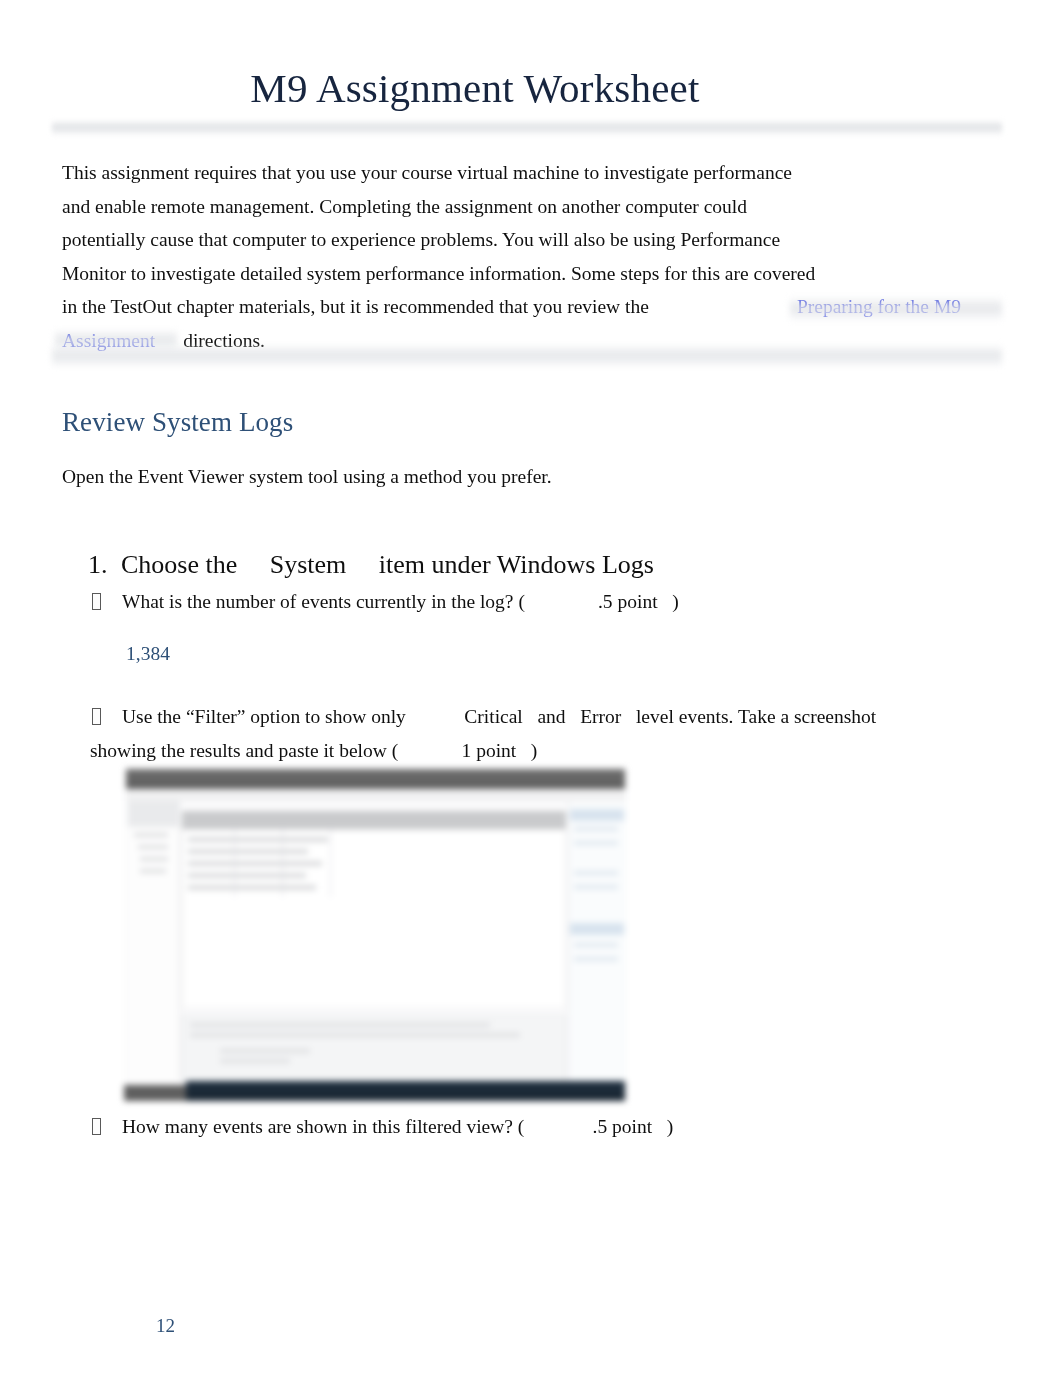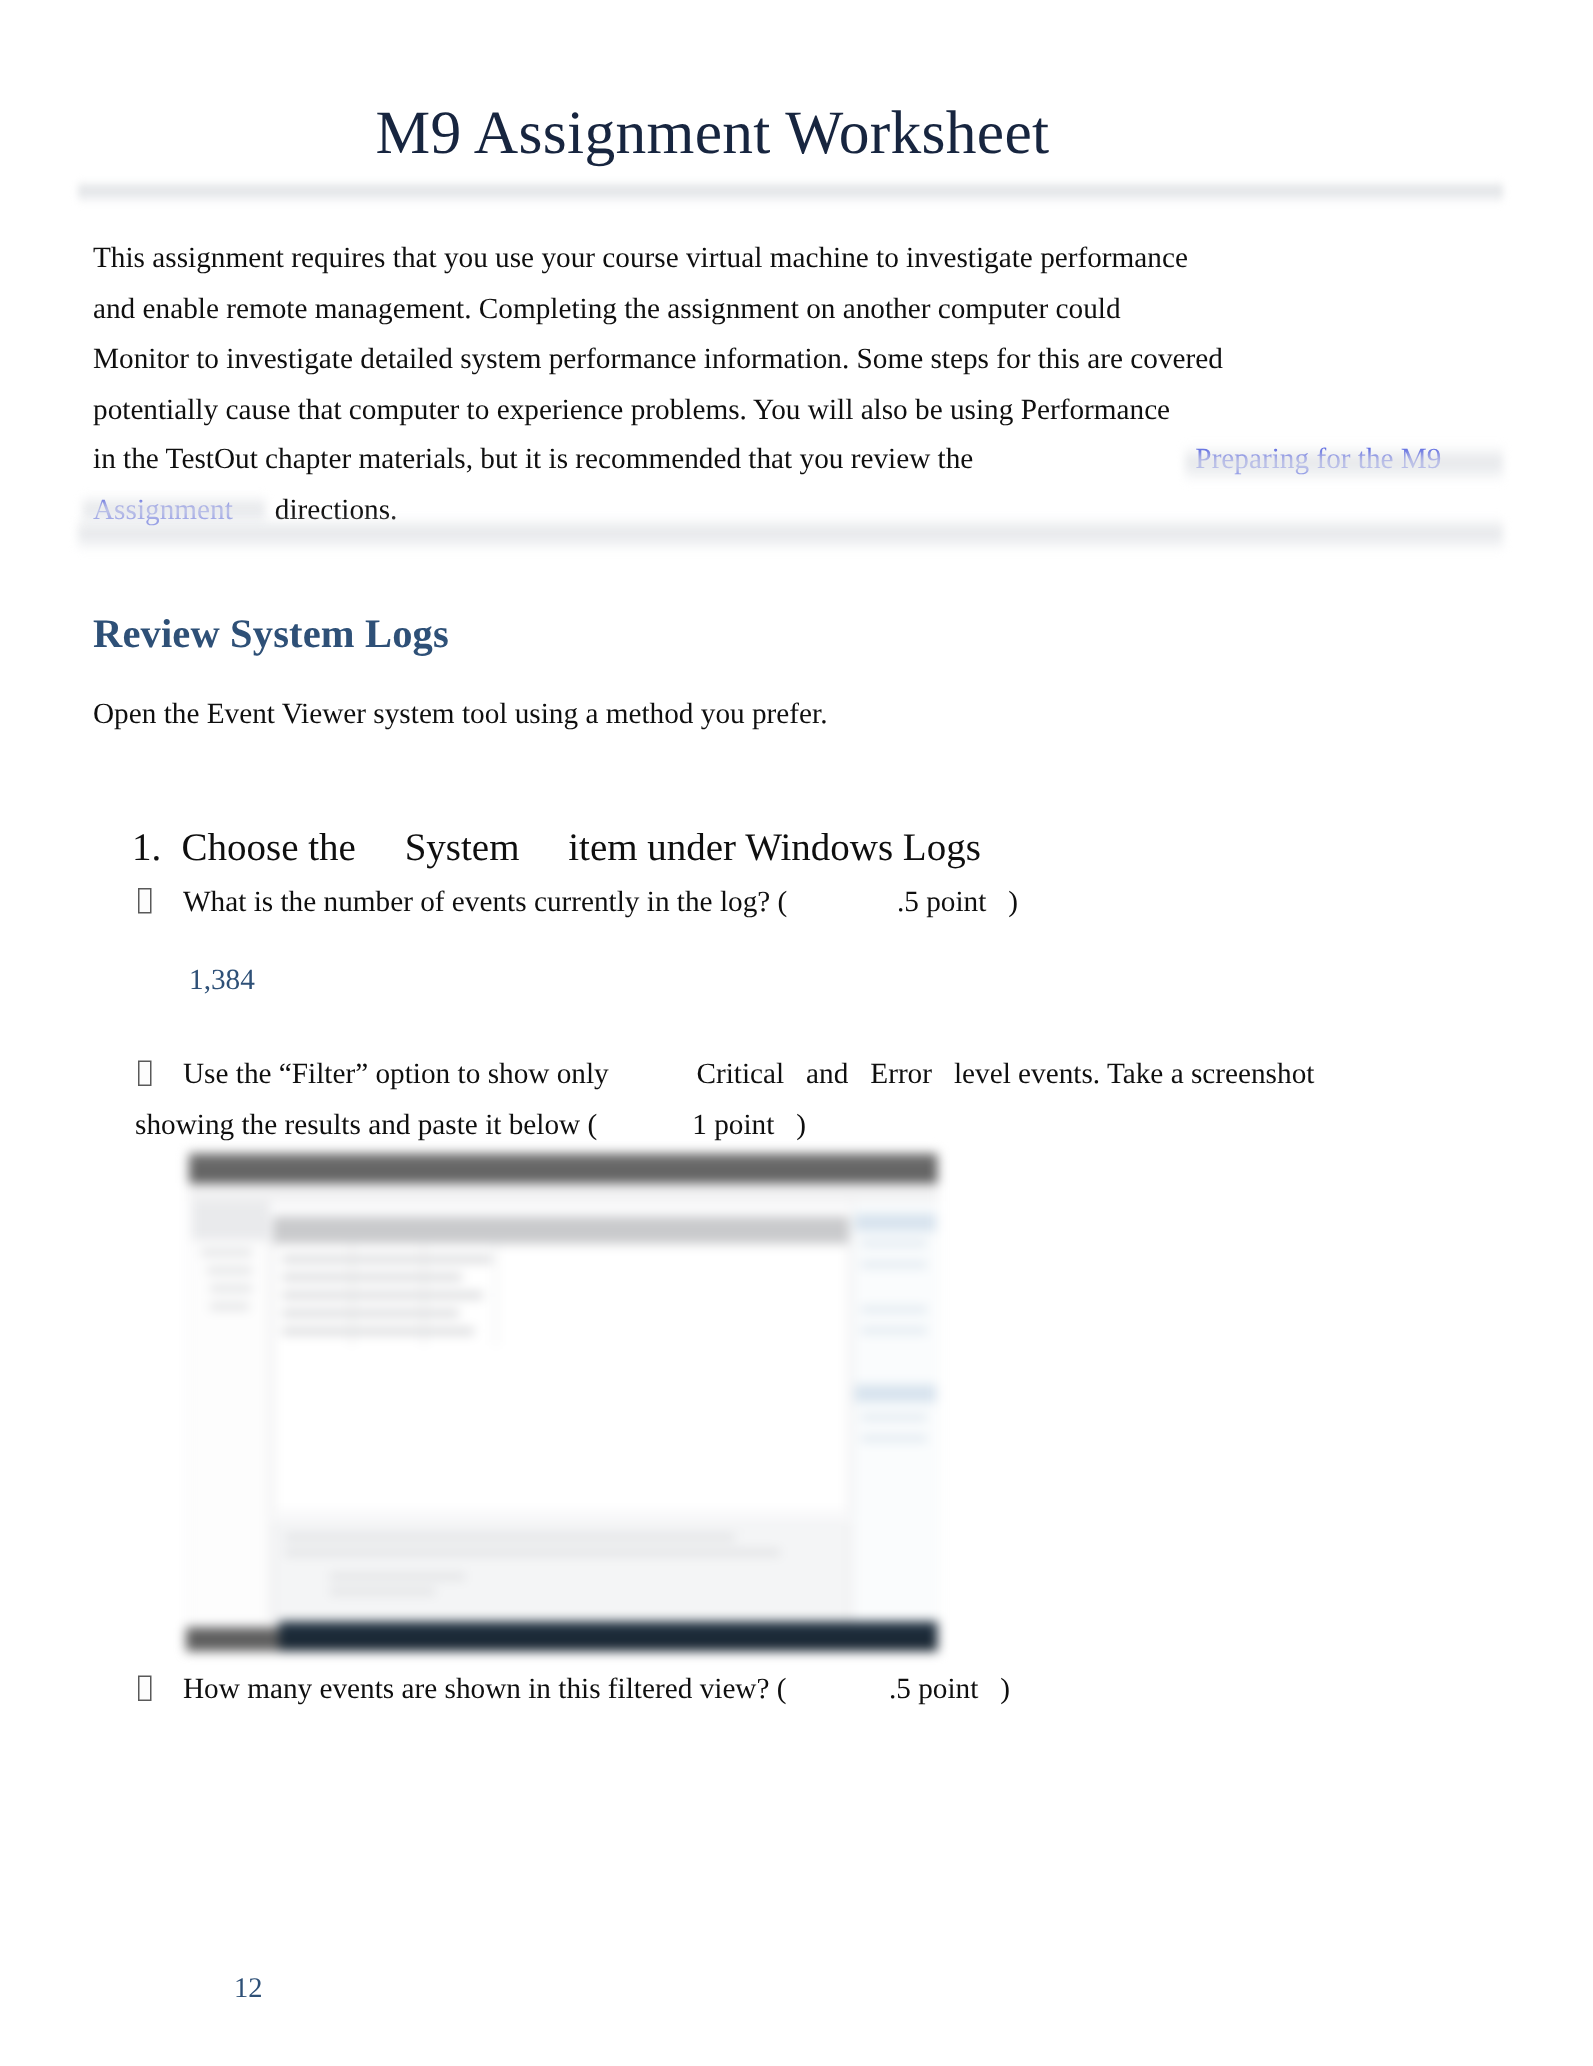--- a/index.html
+++ b/index.html
@@ -80,21 +80,21 @@
   .smudge-a { left: 790px; top: 296px; width: 212px; height: 26px; }
   .smudge-b { left: 52px;  top: 344px; width: 950px; height: 24px; }
   .smudge-c { left: 55px;  top: 329px; width: 122px; height: 22px; }
 
   
   .section-head {
     position: absolute;
     left: 62px; top: 407px;
     font-size: 27px;
     color: #2e5077;
-    font-weight: 700;
+    font-weight: 400;
     letter-spacing: 0.1px;
   }
 
   .open-line {
     position: absolute;
     left: 62px; top: 462px;
     font-size: 19.5px;
     line-height: 30px;
     color: #0f0f0f;
   }
@@ -247,22 +247,22 @@
 <body>
 
 <div class="page">
 
   <div class="doc-title">M9 Assignment Worksheet</div>
   <div class="title-rule"></div>
 
   <div class="intro">
     <span class="ln">This assignment requires that you use your course virtual machine to investigate performance</span>
     <span class="ln">and enable remote management. Completing the assignment on another computer could</span>
+    <span class="ln">potentially cause that computer to experience problems. You will also be using Performance</span>
     <span class="ln">Monitor to investigate detailed system performance information. Some steps for this are covered</span>
-    <span class="ln">potentially cause that computer to experience problems. You will also be using Performance</span>
     <span class="ln"><span>in the TestOut chapter materials, but it is recommended that you review the</span><span style="display:inline-block;width:148px"></span><a class="link nav" href="#">Preparing for the M9</a></span>
     <span class="ln"><a class="link nav" href="#">Assignment</a><span style="display:inline-block;width:28px"></span><span>directions.</span></span>
   </div>
 
   <div class="smudge smudge-a"></div>
   <div class="smudge smudge-c"></div>
   <div class="smudge smudge-b"></div>
 
   <div class="section-head">Review System Logs</div>
 

